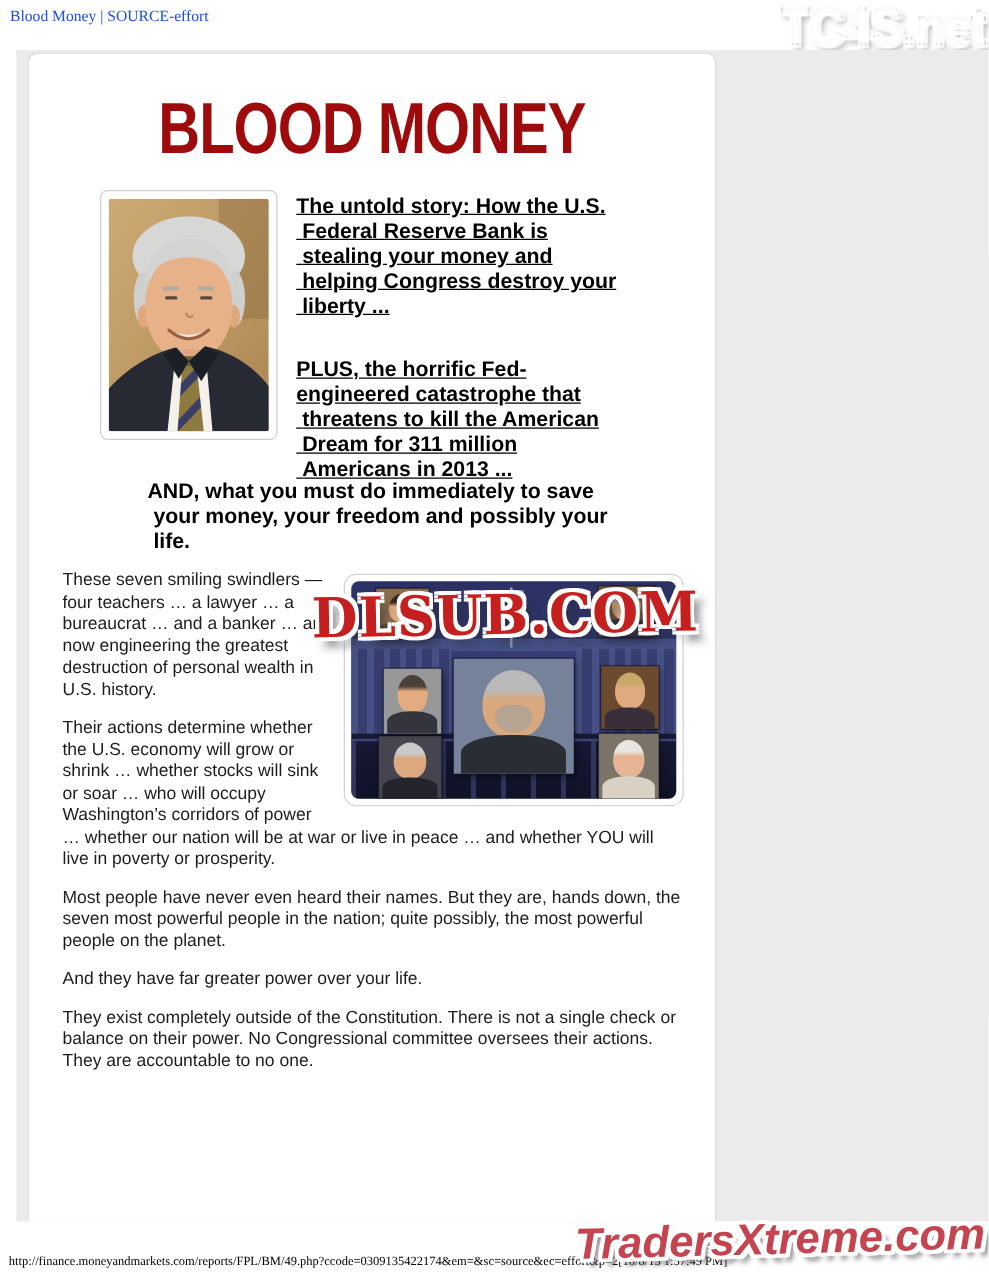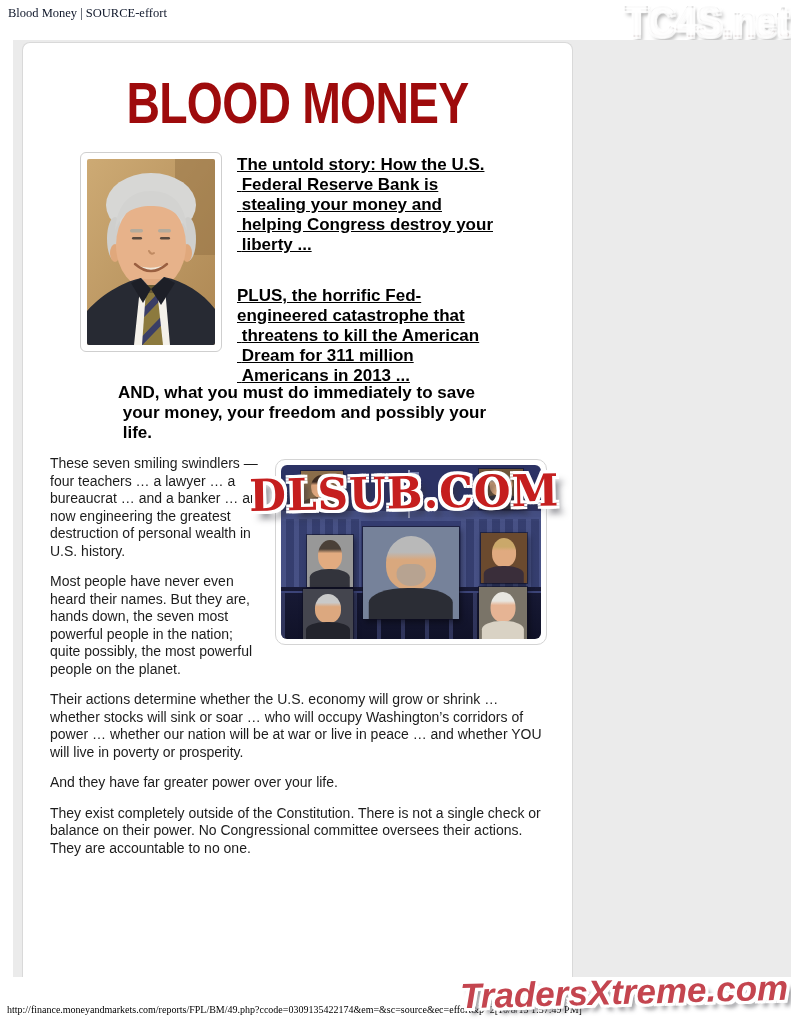--- a/index.html
+++ b/index.html
@@ -5,21 +5,21 @@
   * { margin:0; padding:0; box-sizing:border-box; }
   html,body { background:#fff; }
   .canvas {
     position:relative; width:791px; height:1024px; overflow:hidden;
     background:#fff; font-family:"Liberation Sans", sans-serif;
   }
 
   
   .print-header-title {
     position:absolute; left:8px; top:6px;
-    font-family:"Liberation Serif", serif; font-size:12.5px; color:#0f172a;
+    font-family:"Liberation Serif", serif; font-size:12.5px; color:#1d4ed8;
   }
   .print-footer-url {
     position:absolute; left:7px; top:1004px; width:600px;
     font-family:Liberation Serif, serif; font-size:10px; color:#000;
     white-space:nowrap;
   }
 
   
   .gray-bg {
     position:absolute; left:13px; top:40px; width:778px; height:937px;
@@ -222,22 +222,22 @@
           <i class="beard"></i>
         </div>
         <div class="portrait" style="--pbg:#6b4a2e;--hair:#caa86a;--skin:#e0aa80;--suit:#3a2e3a; left:200px; top:68px; width:46px; height:50px;"></div>
         <div class="portrait" style="--pbg:#44454e;--hair:#c9c9c9;--skin:#dca87f;--suit:#23242c; left:22px; top:124px; width:50px; height:50px;"></div>
         <div class="portrait" style="--pbg:#7a7468;--hair:#e8e6e0;--skin:#e6b494;--suit:#d9d2c4; left:198px; top:122px; width:48px; height:52px;"></div>
       </div>
       <div class="wm-dlsub">DLSUB.COM</div>
     </div>
 
     <p>These seven smiling swindlers — four teachers … a lawyer … a bureaucrat … and a banker … are now engineering the greatest destruction of personal wealth in U.S. history.</p>
+    <p>Their actions determine whether the U.S. economy will grow or shrink … whether stocks will sink or soar … who will occupy Washington’s corridors of power … whether our nation will be at war or live in peace … and whether YOU will live in poverty or prosperity.</p>
     <p>Most people have never even heard their names. But they are, hands down, the seven most powerful people in the nation; quite possibly, the most powerful people on the planet.</p>
-    <p>Their actions determine whether the U.S. economy will grow or shrink … whether stocks will sink or soar … who will occupy Washington’s corridors of power … whether our nation will be at war or live in peace … and whether YOU will live in poverty or prosperity.</p>
     <p>And they have far greater power over your life.</p>
     <p>They exist completely outside of the Constitution. There is not a single check or balance on their power. No Congressional committee oversees their actions. They are accountable to no one.</p>
   </div>
 
   <div class="wm-traders">TradersXtreme.com</div>
 
   <div class="print-footer-url">http://finance.moneyandmarkets.com/reports/FPL/BM/49.php?ccode=0309135422174&amp;em=&amp;sc=source&amp;ec=effort&amp;p=2[10/8/13 1:57:49 PM]</div>
 
 </div>
 

